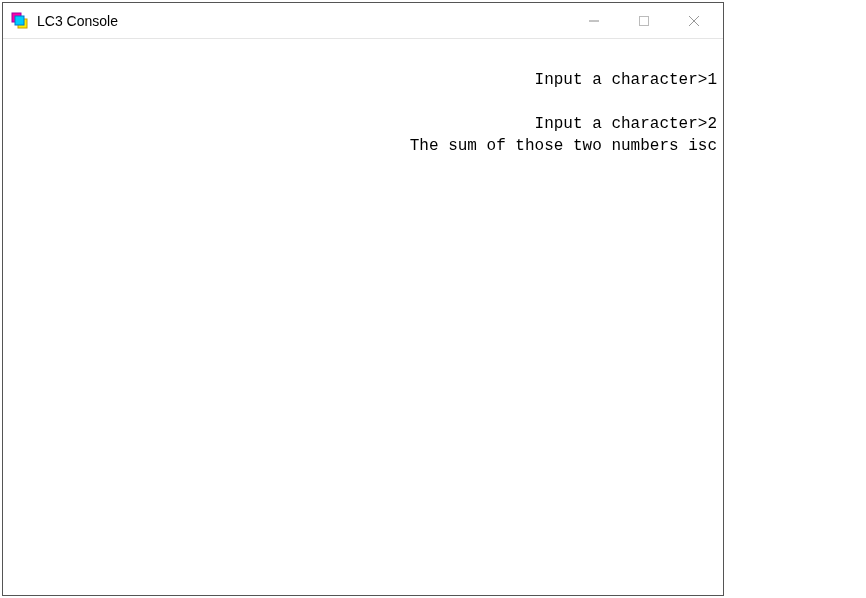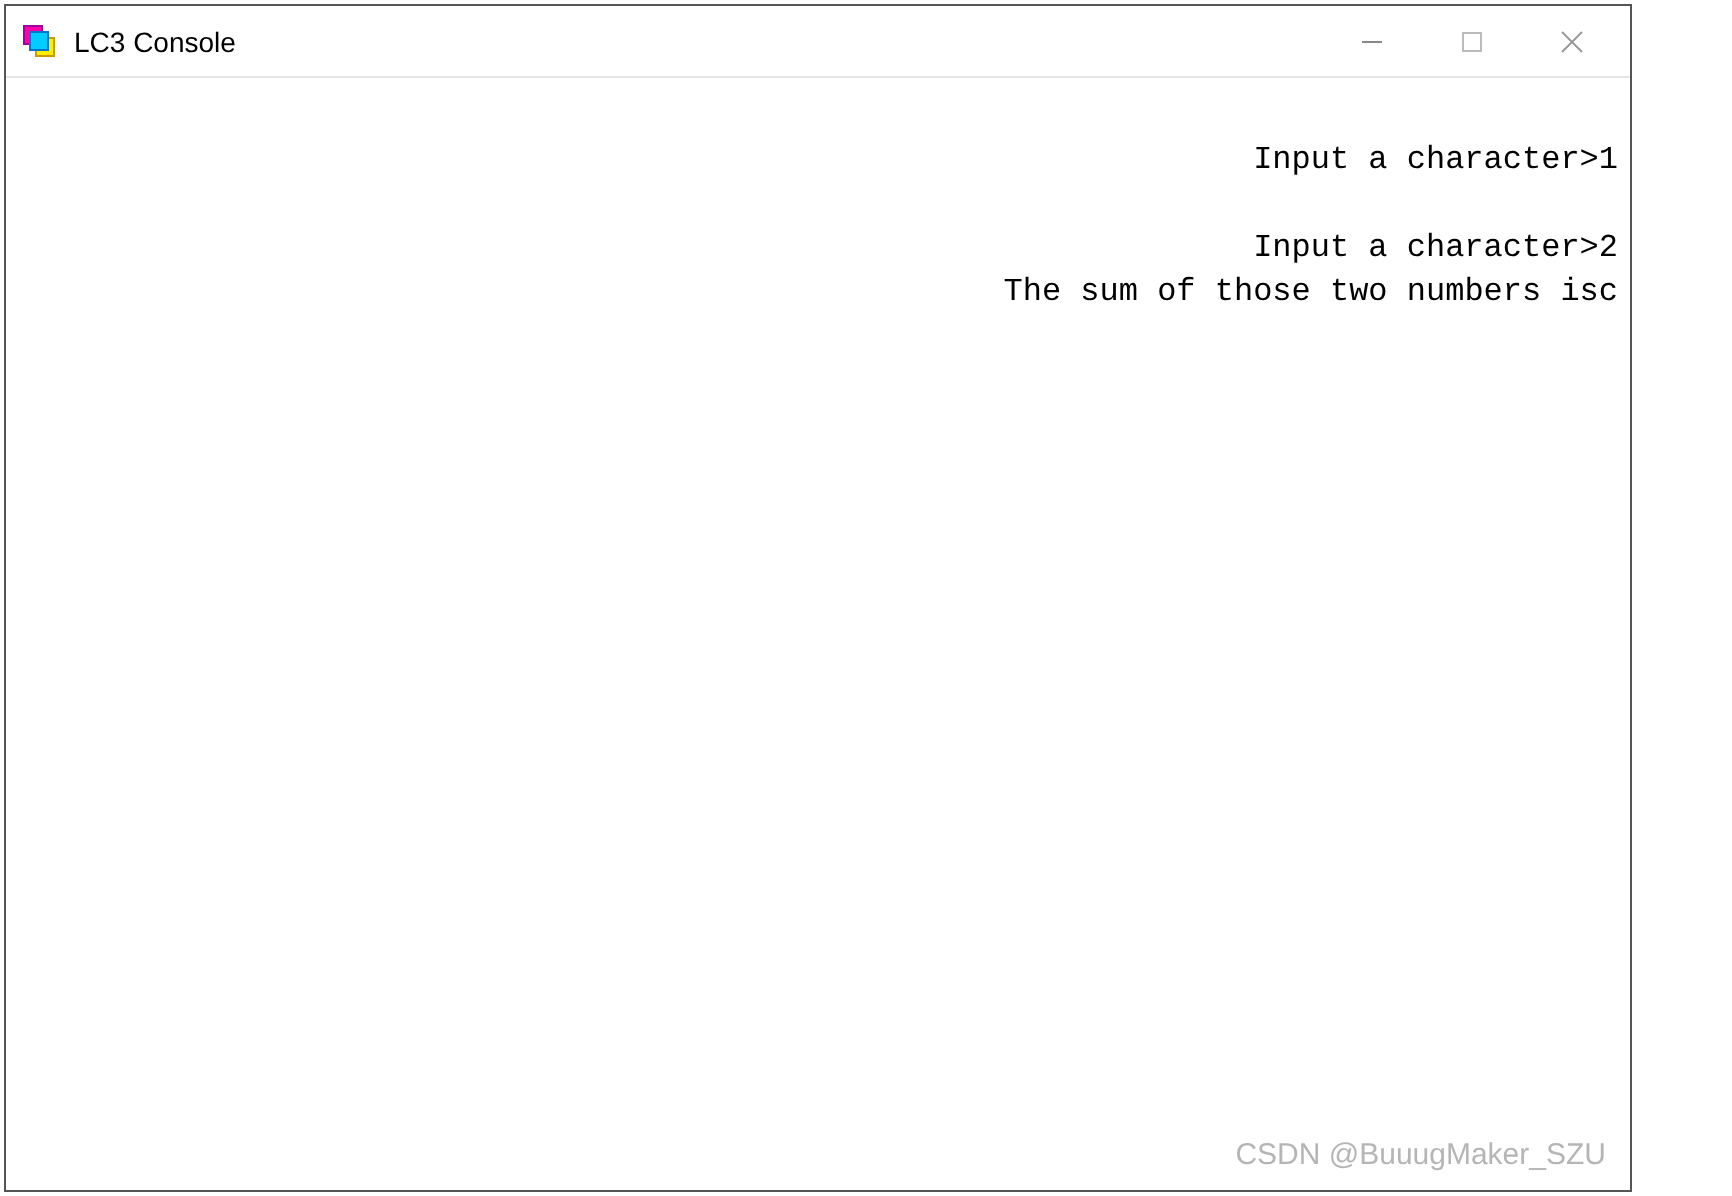--- a/index.html
+++ b/index.html
@@ -9,21 +9,21 @@
     }
     body {
       width: 866px;
       height: 598px;
       background: #fff;
       font-family: "Segoe UI", Tahoma, sans-serif;
       position: relative;
       overflow: hidden;
     }
     .window {
-      width: 814px;
+      width: 722px;
       height: 594px;
       border: 1px solid #555;
       background: #fff;
       margin: 2px;
       display: flex;
       flex-direction: column;
     }
     .titlebar {
       height: 36px;
       background: #fff;
@@ -114,15 +114,14 @@
           <line x1="12" y1="2" x2="2" y2="12" stroke-width="1"></line>
         </svg>
       </div>
     </div>
   </div>
   <div class="console-body"><span></span>
 <span>Input a character&gt;1</span>
 <span></span>
 <span>Input a character&gt;2</span>
 <span>The sum of those two numbers isc</span>
-    <div class="watermark">CSDN @BuuugMaker_SZU</div>
   </div>
 </div>
 
 </body></html>

